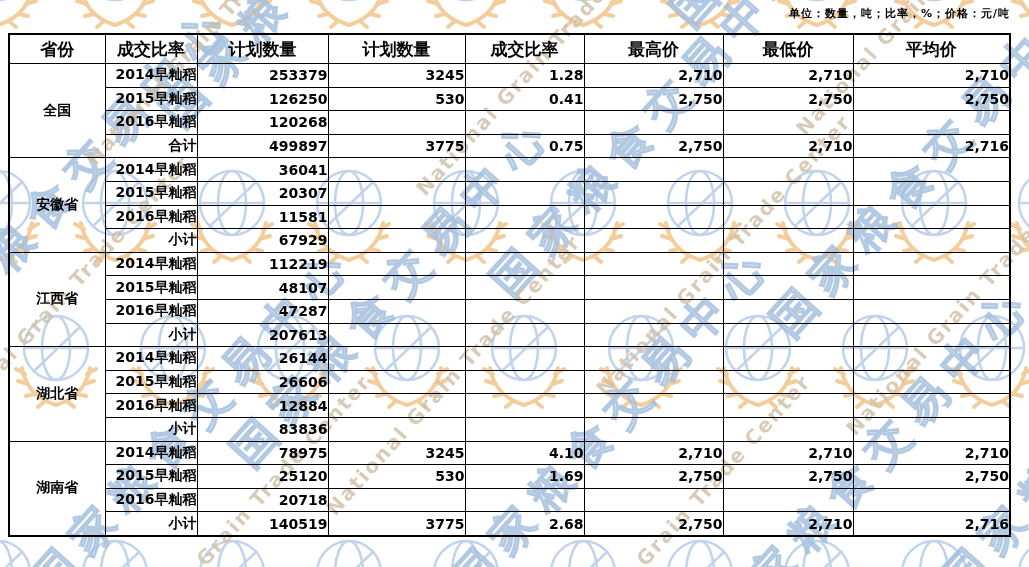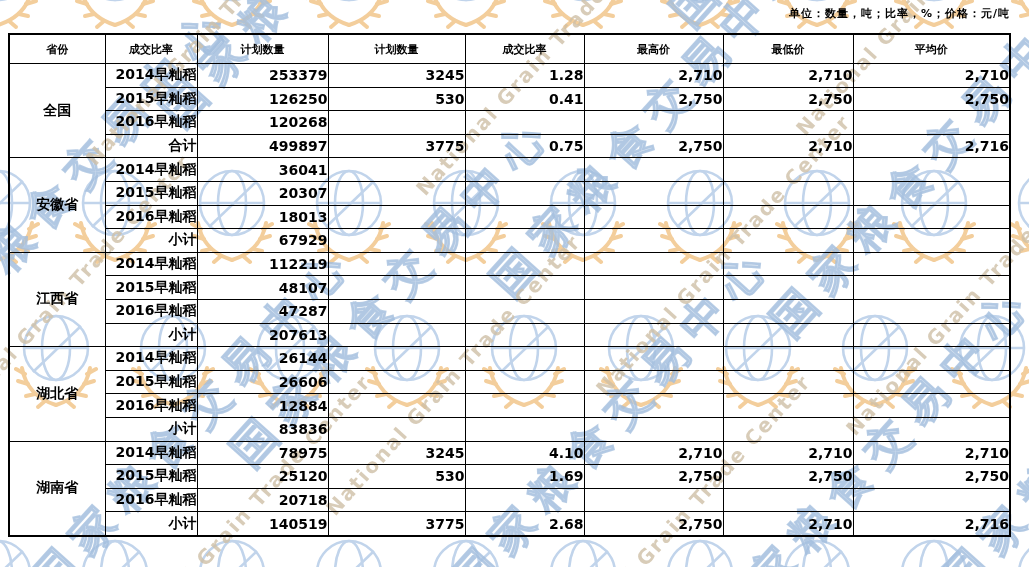--- a/index.html
+++ b/index.html
@@ -39,21 +39,21 @@
     width:1001px;border-collapse:collapse;table-layout:fixed;
     background:transparent;
     border:2px solid #000;
   }
   table.grid th,table.grid td{
     border:1.5px solid #000;
     padding:0;overflow:hidden;white-space:nowrap;
     background:transparent;
   }
   table.grid thead th{
-    height:28px;font-size:11px;font-weight:bold;text-align:center;
+    height:28px;font-size:17px;font-weight:bold;text-align:center;
   }
   table.grid td{height:22.6px;font-size:14px;font-weight:bold;}
   td.province{text-align:center;font-size:15px;}
   td.year{text-align:right;padding-left:2px;}
   td.year.total{text-align:right;padding-left:0;}
   td.num{text-align:right;padding-right:6px;}
 </style>
 </head>
 <body>
 
@@ -976,21 +976,21 @@
         <td class="year">2015早籼稻</td>
         <td class="num">20307</td>
         <td class="num"></td>
         <td class="num"></td>
         <td class="num"></td>
         <td class="num"></td>
         <td class="num"></td>
       </tr>
       <tr>
         <td class="year">2016早籼稻</td>
-        <td class="num">18013</td>
+        <td class="num">11581</td>
         <td class="num"></td>
         <td class="num"></td>
         <td class="num"></td>
         <td class="num"></td>
         <td class="num"></td>
       </tr>
       <tr>
         <td class="year total">小计</td>
         <td class="num">67929</td>
         <td class="num"></td>

